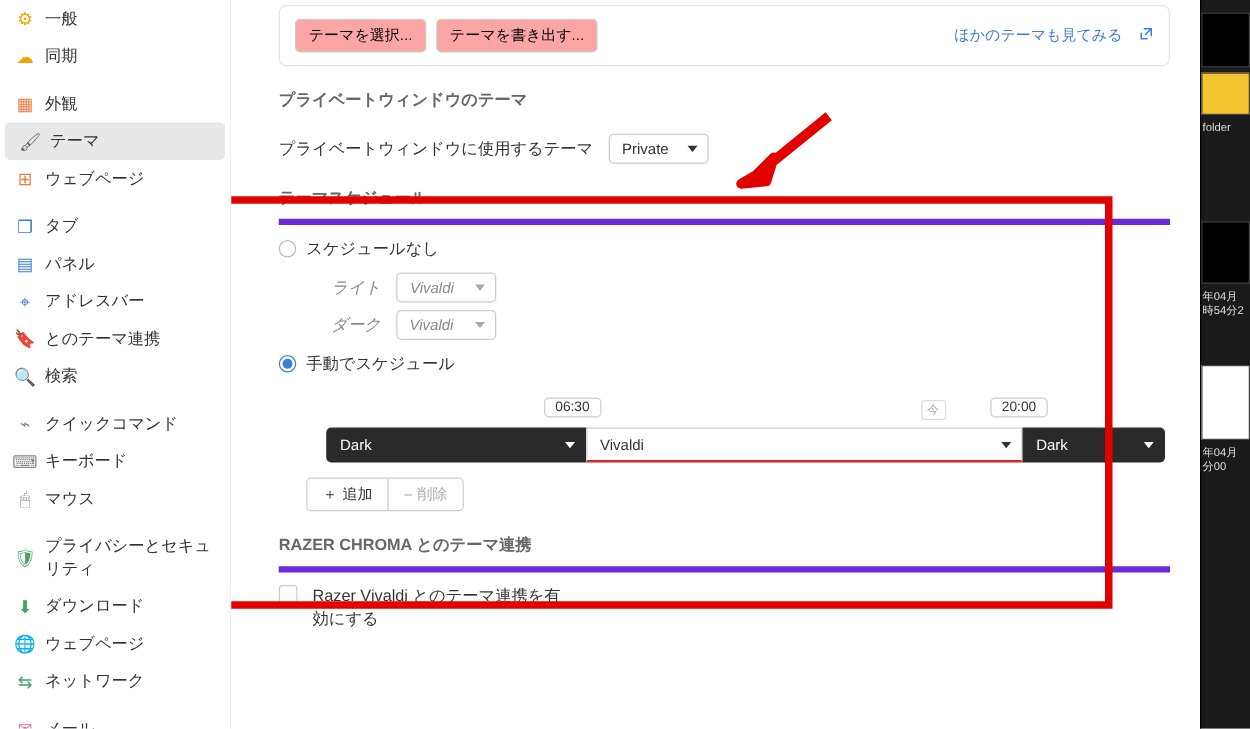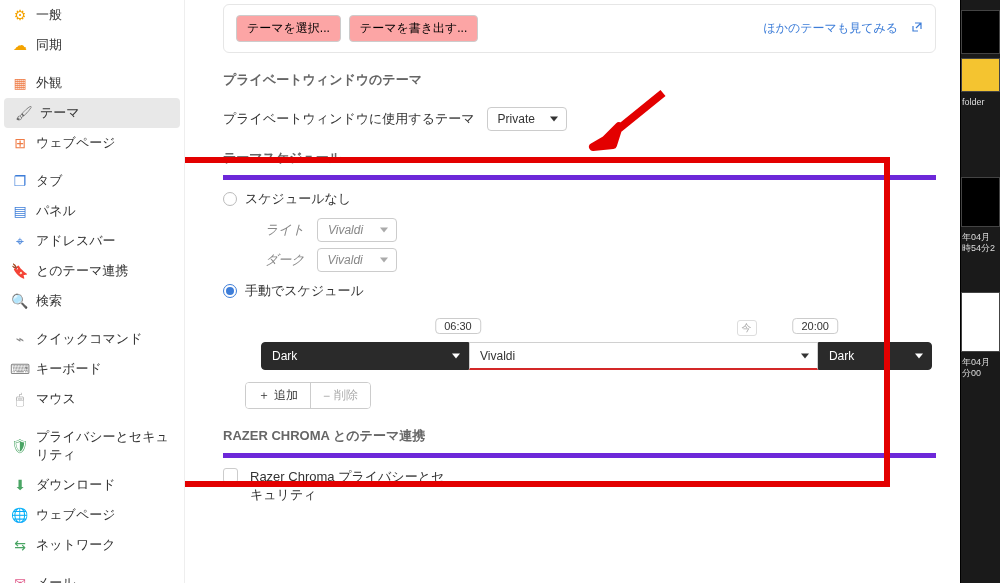--- a/index.html
+++ b/index.html
@@ -460,21 +460,21 @@
         <span>−</span>
         <span>削除</span>
       </div>
     </div>
   </div>
 
   <div class="section">
     <h3>RAZER CHROMA とのテーマ連携</h3>
     <div class="row" style="align-items:flex-start;">
       <span class="chk"></span>
-      <span style="max-width:200px;">Razer Chroma プライバシーとセキュリティ</span>
+      <span style="max-width:200px;">Razer Vivaldi とのテーマ連携を有効にする</span>
     </div>
   </div>
 
   <div class="highlight" style="left:-40px; top:157px; width:745px; height:330px;"></div>
 
   <div class="arrow" style="left:390px; top:85px;">
     <svg width="100" height="75" viewBox="0 0 100 75">
       <path d="M88 8 L30 55 M30 55 L18 62 L38 60 L44 41 Z" stroke="#e30000" stroke-width="8" fill="#e30000" stroke-linejoin="round"></path>
     </svg>
   </div>

